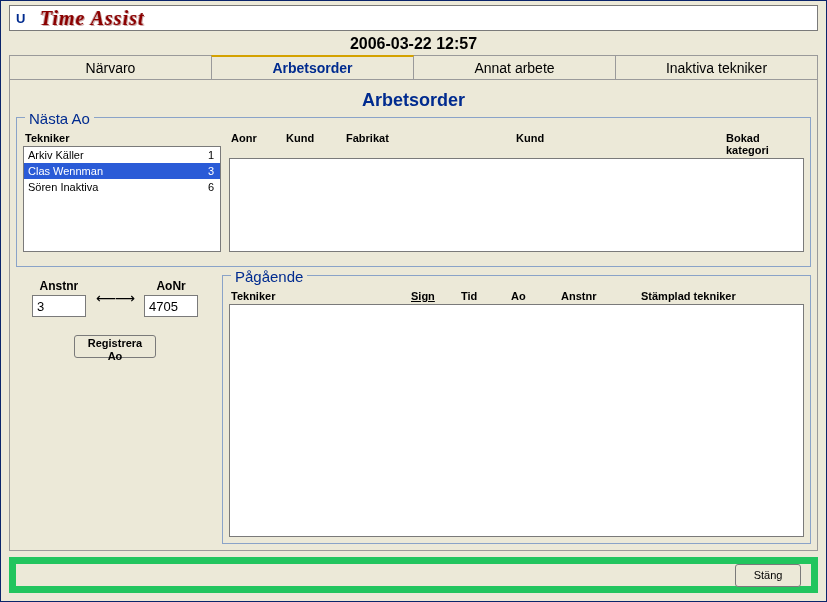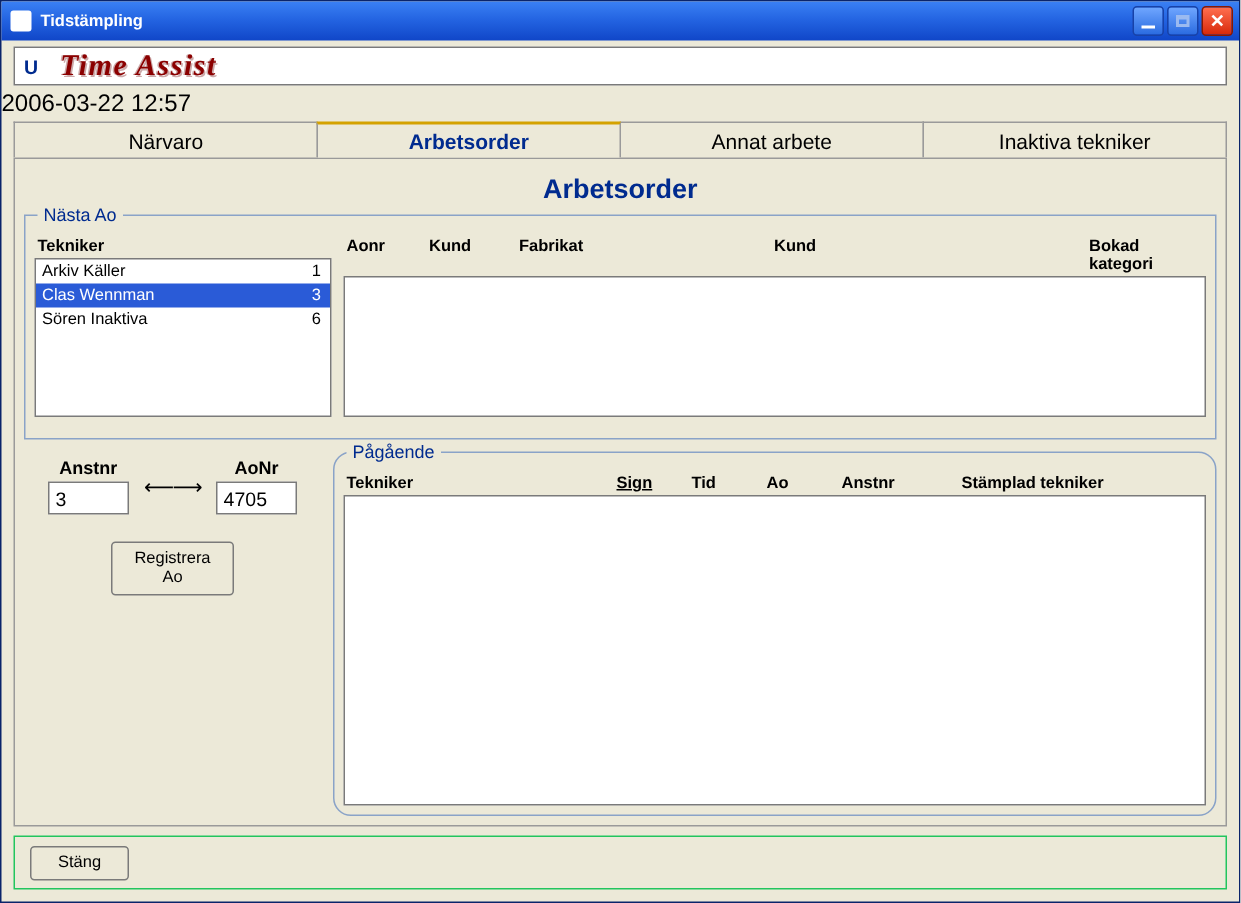--- a/index.html
+++ b/index.html
@@ -55,21 +55,21 @@
   .banner-title {
     flex:1; 
     font-family:"Times New Roman", serif;
     font-style:italic; font-weight:bold;
     font-size:20px; color:#8b0000;
     text-shadow:1px 1px 0 #caa, -1px 0 0 #caa;
     letter-spacing:1px;
   }
 
   .datetime {
-    font-size:16px; font-weight:normal;
+    text-align:center; font-size:16px; font-weight:bold;
     margin:4px 0 2px 0;
   }
 
   
   .tabsrow {
     margin:0 8px; height:24px;
     display:flex;
   }
   .tab {
     flex:1; border:1px solid #9a9a9a; border-bottom:none;
@@ -105,21 +105,21 @@
   
   .groupbox {
     border:1px solid #8aa3c8;
     position:relative;
     padding:14px 6px 6px 6px;
     background:#ece9d8;
   }
   .groupbox > .legend {
     position:absolute; top:-8px; left:8px;
     background:#ece9d8; padding:0 4px;
-    color:#002b8f; font-size:12px;
+    color:#002b8f; font-size:15px;
   }
 
   
   .upper {
     display:flex; gap:0; min-height:150px;
   }
   .group-nasta {
     flex:1;
   }
   .nasta-inner { display:flex; height:120px; gap:8px;}
@@ -151,69 +151,54 @@
   .leftpanel { width:198px; display:flex; flex-direction:column; align-items:center; padding-top:4px;}
   .inputs-row { display:flex; align-items:center; gap:10px; width:100%; justify-content:center;}
   .inp-col { display:flex; flex-direction:column; align-items:center;}
   .inp-label { font-weight:bold; font-size:12px; margin-bottom:2px;}
   .textinput {
     width:54px; height:22px; border:1px solid #7a7a7a; background:#fff;
     font-family:inherit; font-size:13px; padding:0 4px;
   }
   .arrow-between { font-size:14px; letter-spacing:-1px;}
   .reg-btn {
-    margin-top:18px; width:82px; height:36px;
+    margin-top:18px; width:82px; height:23px;
     border:1px solid #7a7a7a; border-radius:3px;
     background:#ece9d8; font-family:inherit; font-size:11px;
-    line-height:13px; text-align:center; cursor:default;
-  }
-
-  .group-pagaende { flex:1; display:flex; flex-direction:column;border-radius:12px;}
+    line-height:13px; text-align:center; cursor:default;font-weight:bold;
+  }
+
+  .group-pagaende { flex:1; display:flex; flex-direction:column;}
   .pag-headers {
     display:flex; font-weight:bold; padding:0 2px; margin-bottom:2px;
   }
   .ph.tek{width:180px;} .ph.sign{width:50px;text-decoration:underline;} .ph.tid{width:50px;}
   .ph.ao{width:50px;} .ph.anstnr{width:80px;} .ph.stamp{flex:1;}
   .pag-body{ flex:1; border:1px solid #7a7a7a; background:#fff;}
 
   
   .bottom-bar {
     margin:0 8px 8px 8px;
-    border:1px solid #22c55e;
+    border:7px solid #22c55e;
     background:#ece9d8;
     height:36px;
-    display:flex; align-items:center;
+    display:flex; justify-content:flex-end; align-items:center;
     padding:0 10px;
   }
   .close-btn {
     width:66px; height:23px;
     border:1px solid #7a7a7a; border-radius:3px;
     background:#ece9d8; font-family:inherit; font-size:11px;
   }
 </style>
 </head>
 <body>
 
 <div class="window">
 
-  <div class="titlebar">
-    <div class="titlebar-left">
-      <span class="app-icon"></span>
-      <span>Tidstämpling</span>
-    </div>
-    <div class="winbtns">
-      <div class="winbtn">
-          <span class="glyph-min"></span>
-        </div>
-      <div class="winbtn max">
-          <span class="glyph-max"></span>
-        </div>
-      <div class="winbtn close">✕</div>
-    </div>
-  </div>
 
 
   <div class="banner-row">
     <div class="banner-u">U</div>
     <div class="banner-title">Time Assist</div>
     <div style="width:30px"></div>
   </div>
 
   <div class="datetime">2006-03-22 12:57</div>
 

